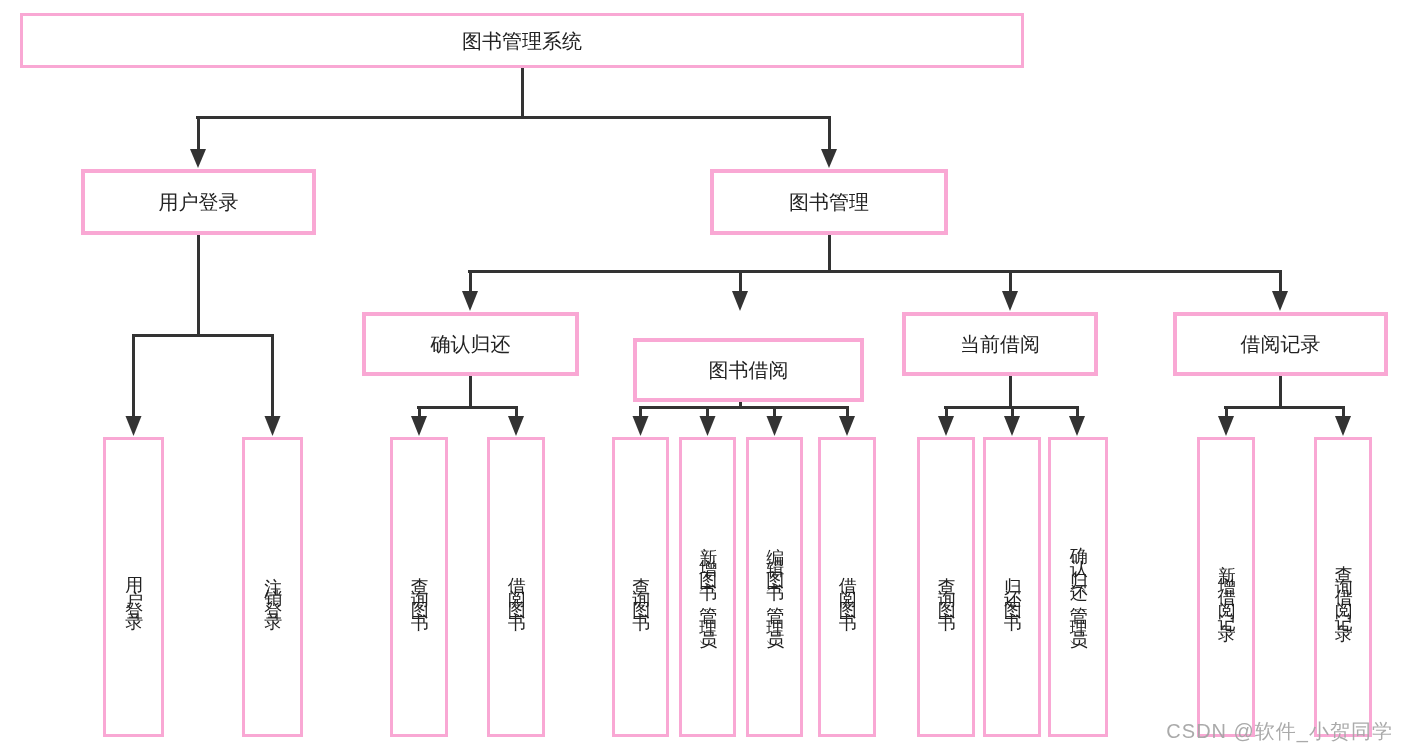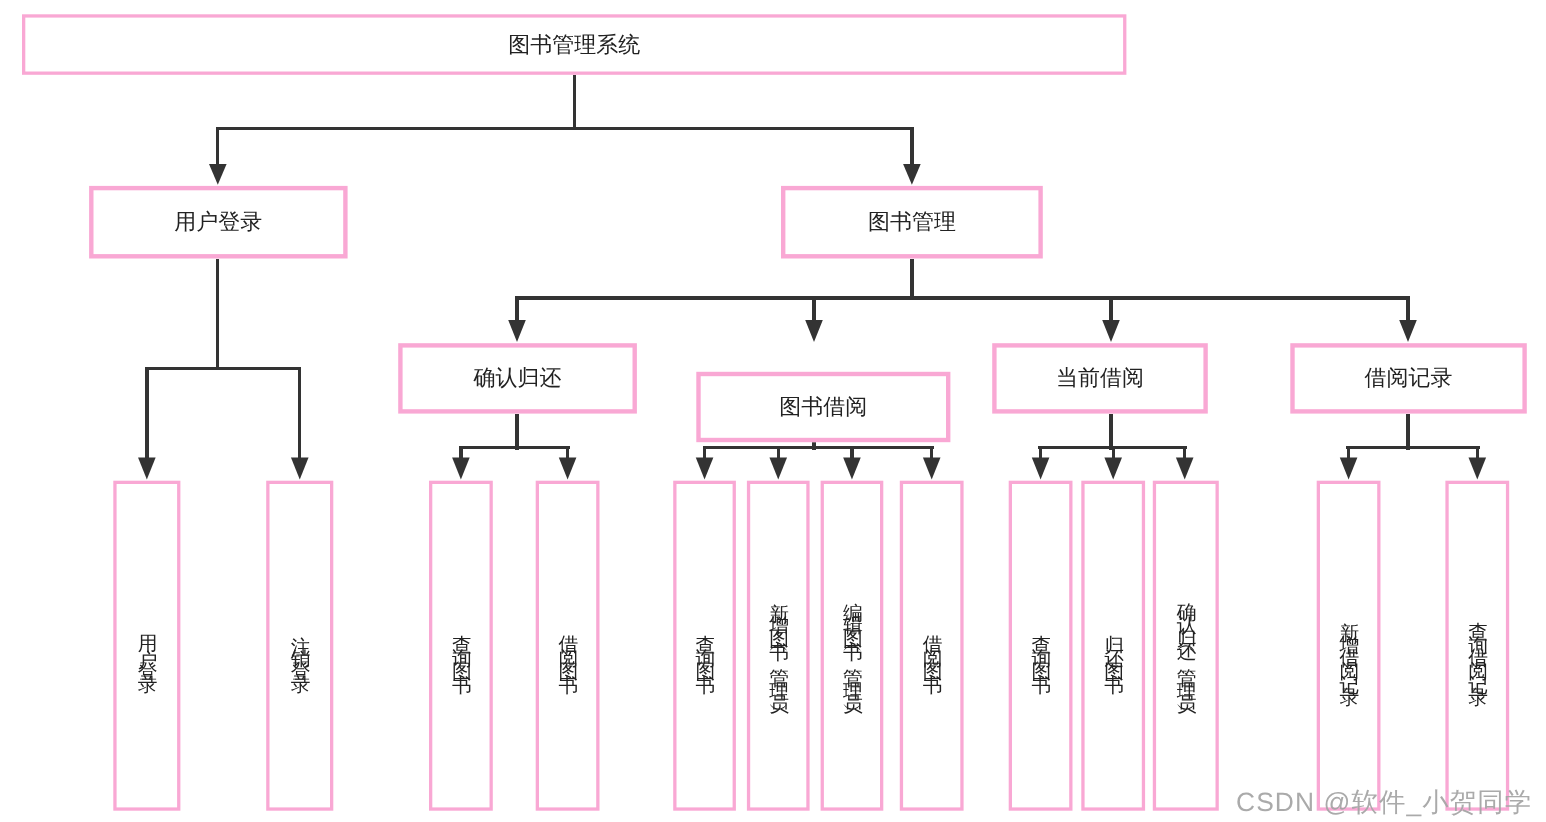--- a/index.html
+++ b/index.html
@@ -54,21 +54,21 @@
     writing-mode: vertical-rl;
     text-orientation: mixed;
     font-size: 18px;
     letter-spacing: 12px;
     border-width: 3px;
   }
   #watermark {
     position: absolute;
     right: 12px;
     bottom: 2px;
-    font-size: 24px;
+    font-size: 20px;
     color: #a6a6a6;
     opacity: 0.95;
     letter-spacing: 1px;
     z-index: 5;
     white-space: nowrap;
   }
 </style>
 </head>
 <body>
 

